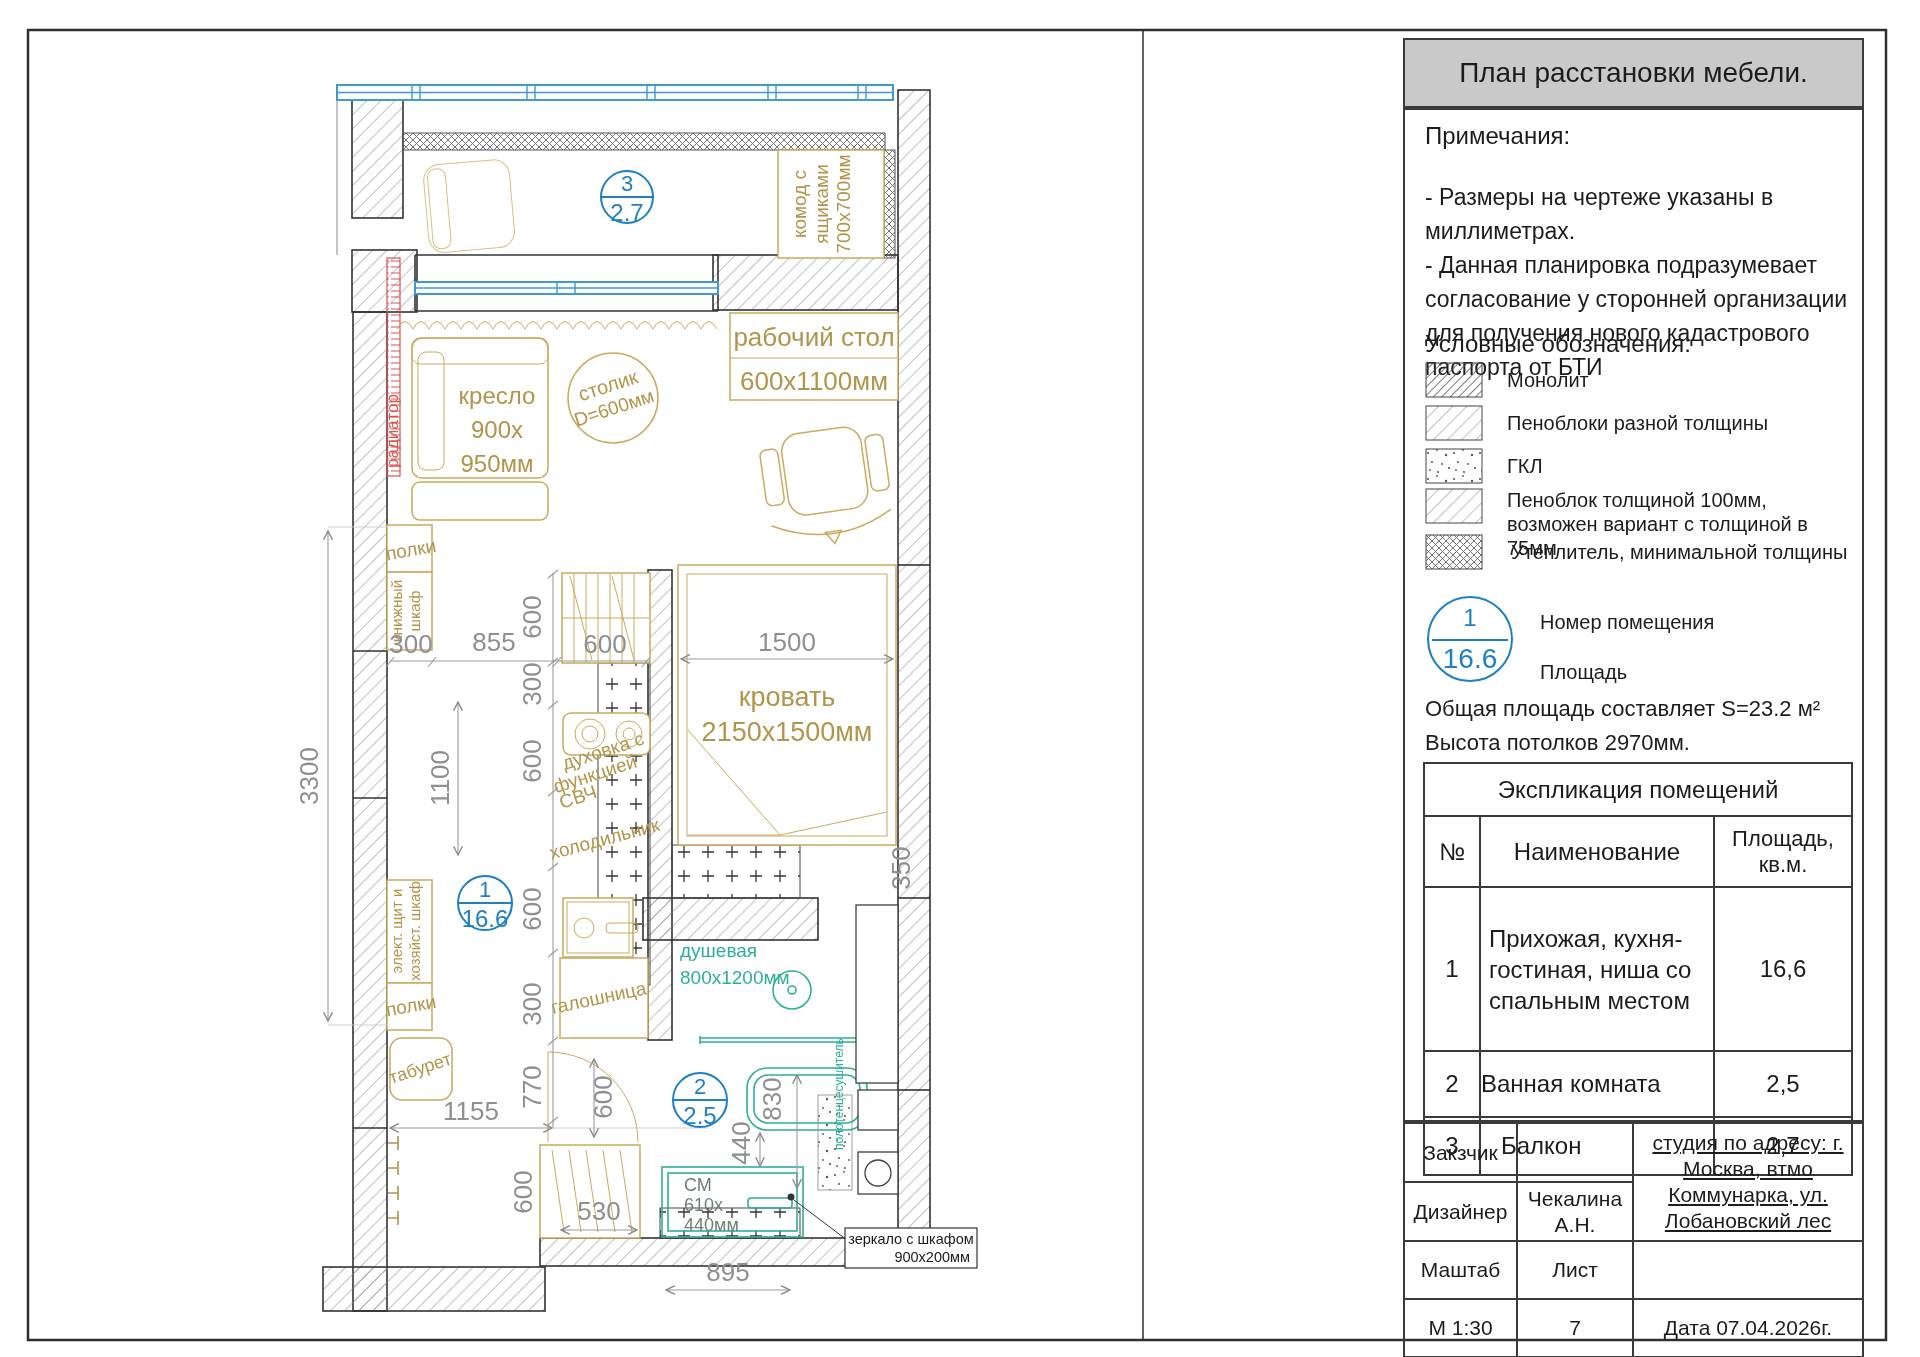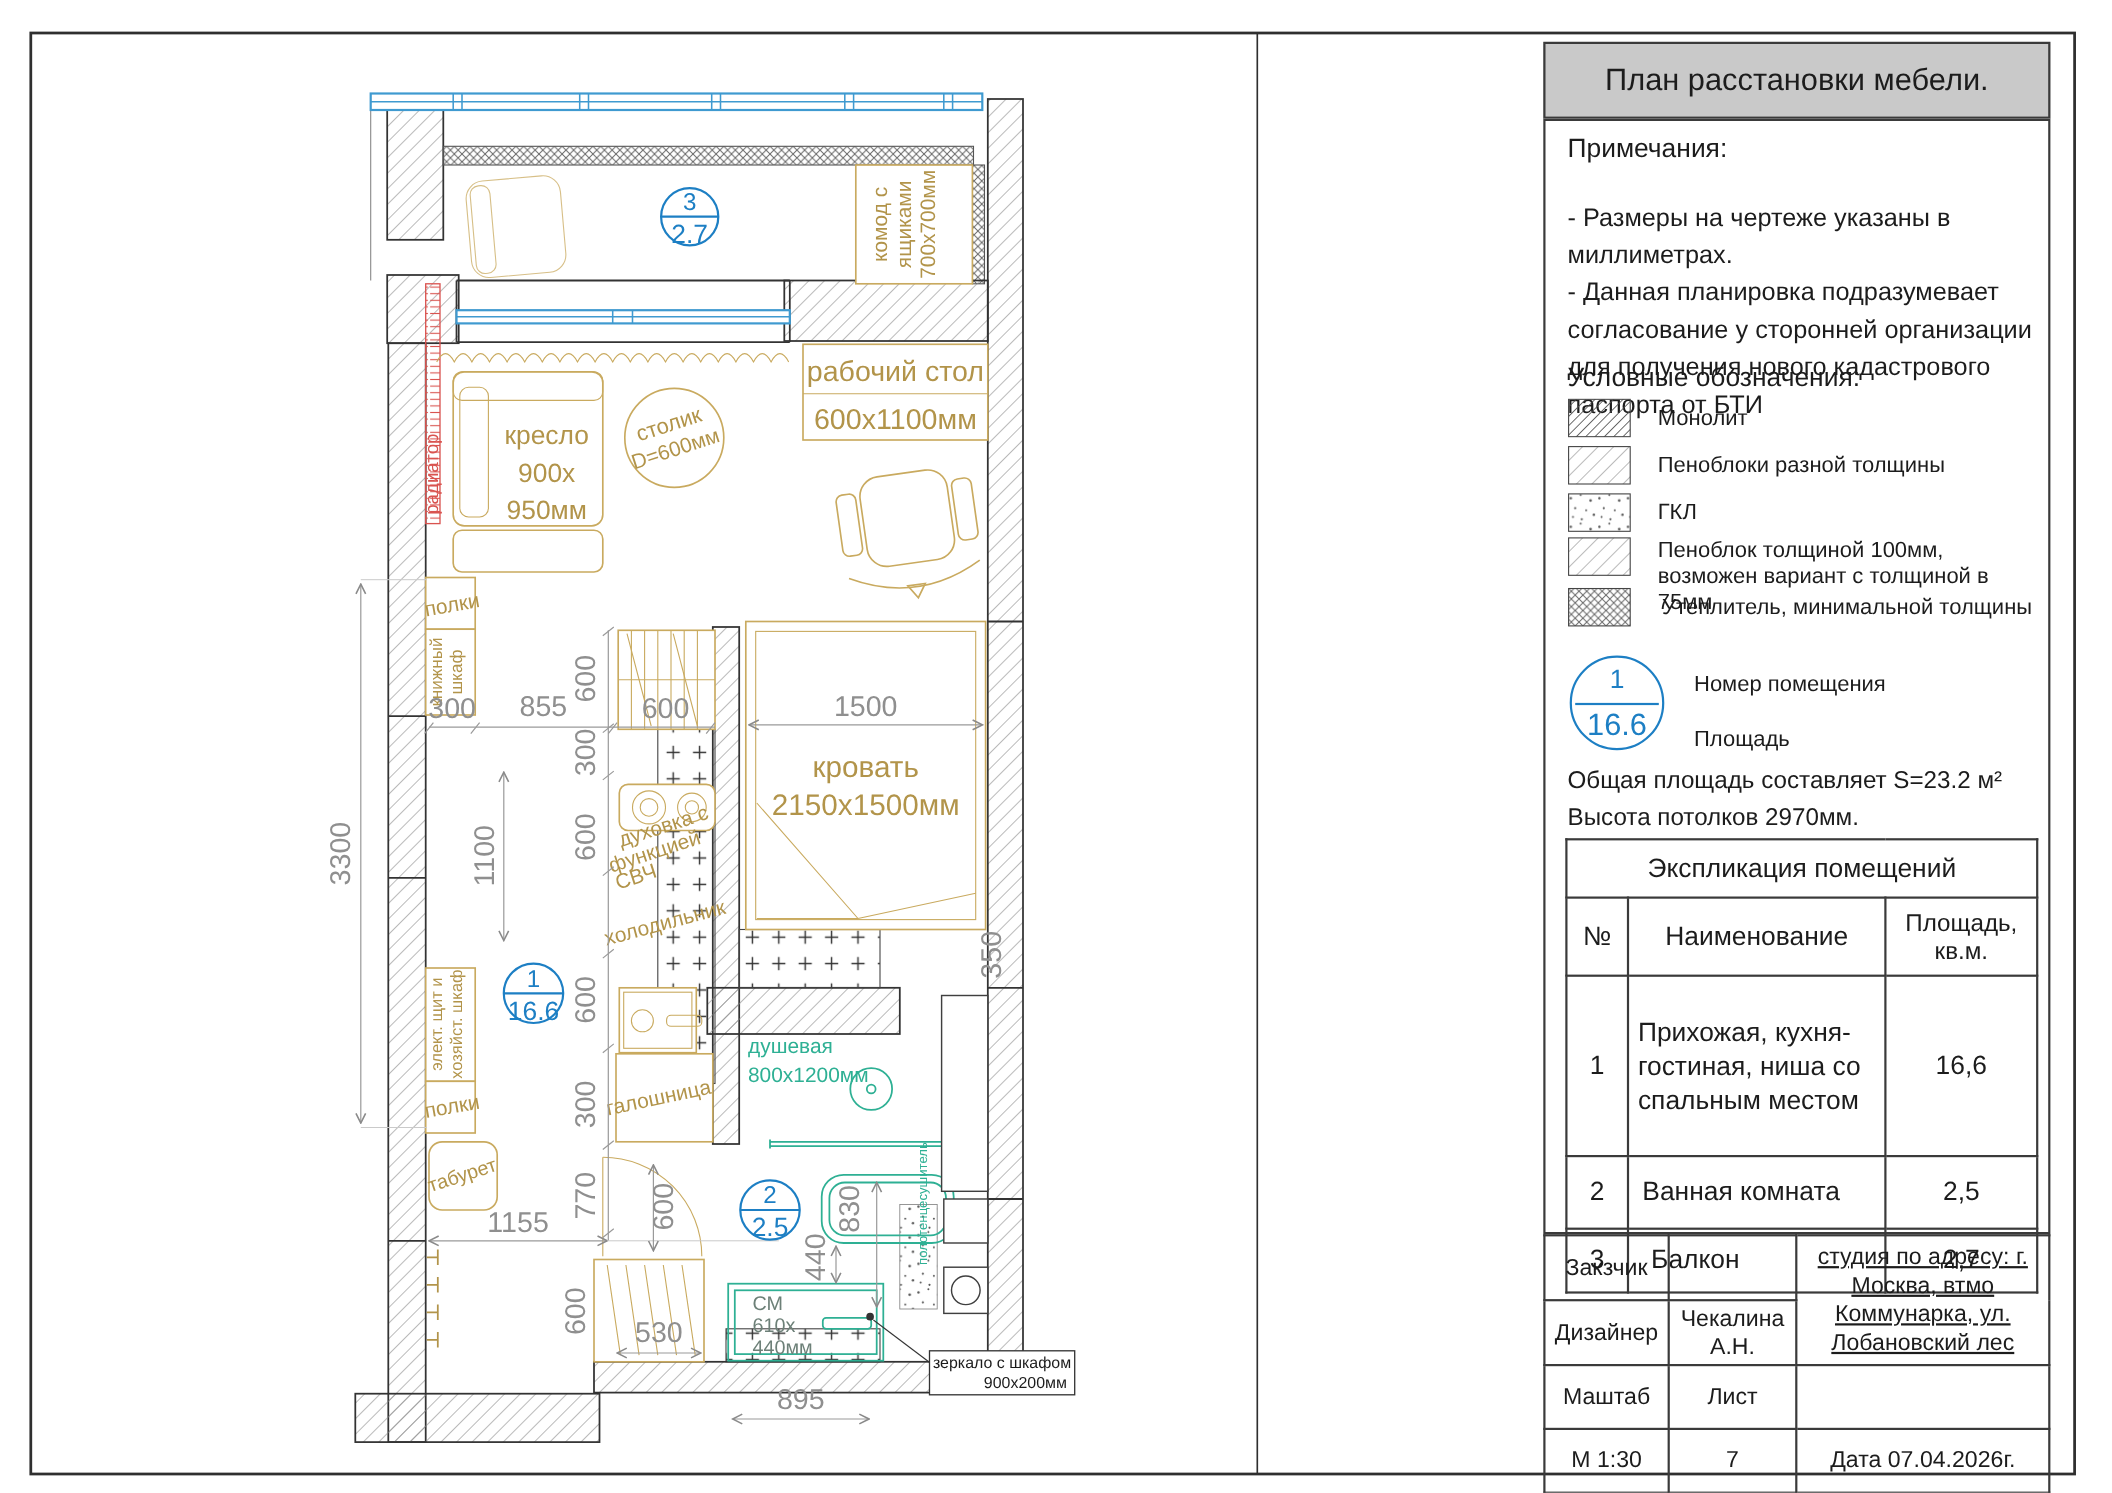--- a/index.html
+++ b/index.html
@@ -418,21 +418,21 @@
         <div>кв.м.</div>
       </td>
     </tr>
     <tr>
       <td style="height:160px;text-align:center;">1</td>
       <td style="padding:4px 8px;line-height:31px;">Прихожая, кухня-гостиная, ниша со спальным местом</td>
       <td style="text-align:center;">16,6</td>
     </tr>
     <tr>
       <td style="height:62px;text-align:center;">2</td>
-      <td style="padding:4px 12px;">Ванная комната</td>
+      <td style="padding:4px 0;">Ванная комната</td>
       <td style="text-align:center;">2,5</td>
     </tr>
     <tr>
       <td style="height:54px;text-align:center;">3</td>
       <td style="padding:4px 20px;">Балкон</td>
       <td style="text-align:center;">2,7</td>
     </tr>
   </tbody>
     </table>
 </div>

